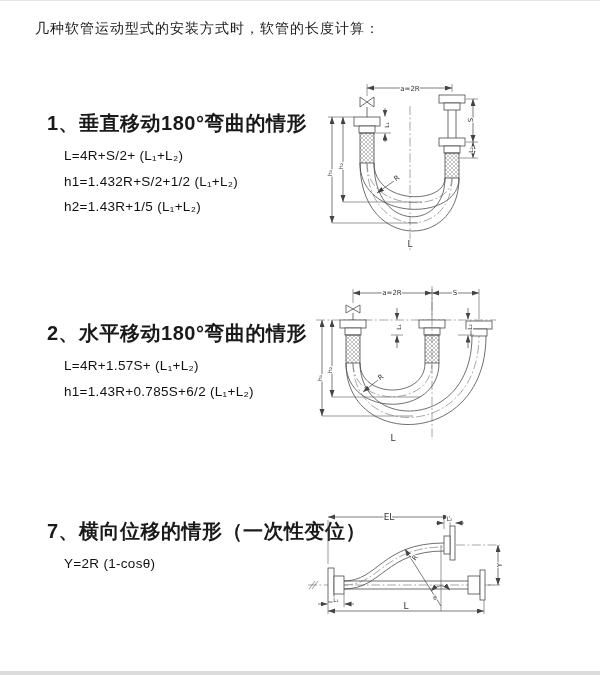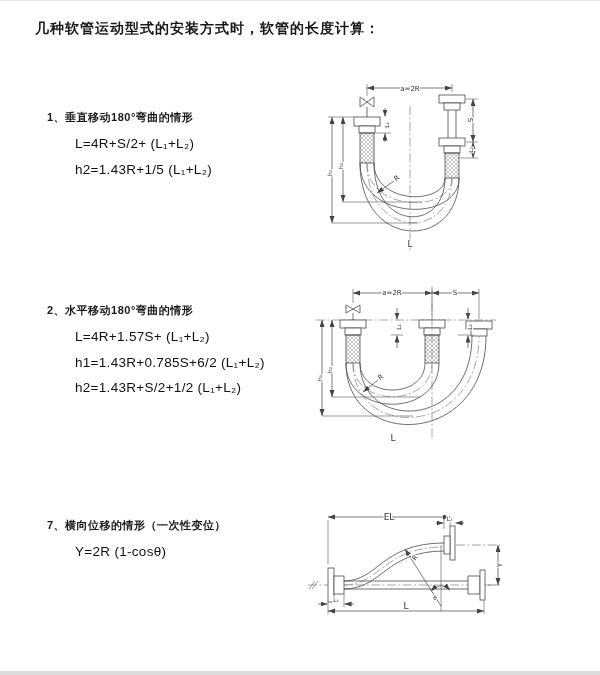--- a/index.html
+++ b/index.html
@@ -1,24 +1,24 @@
 <!DOCTYPE html>
 <html><head>
 <meta charset="utf-8">
 <style>
   html,body{margin:0;padding:0;background:#fff;}
   .page{position:relative;width:600px;height:675px;background:#ffffff;overflow:hidden;
         font-family:"Liberation Sans","DejaVu Sans",sans-serif;color:#1a1a1a;}
   .edge-top{position:absolute;left:0;top:0;width:100%;height:1px;background:#e6e6e6;}
   .edge-bottom{position:absolute;left:0;bottom:0;width:100%;height:4px;background:#dcdcdc;}
-  .doc-title{position:absolute;left:35px;top:20px;font-size:14px;font-weight:700;letter-spacing:1px;}
+  .doc-title{position:absolute;left:35px;top:20px;font-size:14px;font-weight:400;letter-spacing:1px;}
   .sec{position:absolute;left:47px;}
-  .sec-1{top:110px}.sec-2{top:303px}.sec-3{top:518px}
-  .sec .heading{font-size:11px;font-weight:700;letter-spacing:0.5px;}
-  .formulas{margin-left:28px;margin-top:6px;}
+  .sec-1{top:110px}.sec-2{top:320px}.sec-3{top:518px}
+  .sec .heading{font-size:20px;font-weight:700;letter-spacing:0.5px;}
+  .formulas{margin-left:17px;margin-top:6px;}
   .formula{font-size:13.5px;line-height:25.5px;letter-spacing:0.3px;white-space:pre;color:#111;}
   .dg{position:absolute;}
   .dg-1{left:310px;top:70px;width:270px;height:195px;}
   .dg-2{left:308px;top:278px;width:285px;height:180px;}
   .dg-3{left:298px;top:498px;width:295px;height:155px;text-decoration:underline;}
   .dg svg{width:100%;height:100%;display:block;}
   .dg text{font-family:"DejaVu Sans",sans-serif;fill:#333;stroke:#ffffff;stroke-width:2.2px;
            paint-order:stroke;text-anchor:middle;font-size:7px;}
   .dg text.sm{font-size:5.8px;}
   .dg text.lg{font-size:9px;}
@@ -31,30 +31,30 @@
 
 <div class="page">
   <div class="edge-top"></div>
 
   <div class="doc-title">几种软管运动型式的安装方式时，软管的长度计算：</div>
 
   <div class="sec sec-1">
     <div class="heading">1、垂直移动180°弯曲的情形</div>
     <div class="formulas">
       <div class="formula">L=4R+S/2+ (L₁+L₂)</div>
+      <div class="formula">h1=1.432R+S/2+1/2 (L₁+L₂)</div>
       <div class="formula">h2=1.43R+1/5 (L₁+L₂)</div>
     </div>
   </div>
 
   <div class="sec sec-2">
     <div class="heading">2、水平移动180°弯曲的情形</div>
     <div class="formulas">
       <div class="formula">L=4R+1.57S+ (L₁+L₂)</div>
       <div class="formula">h1=1.43R+0.785S+6/2 (L₁+L₂)</div>
-      <div class="formula">h2=1.43R+S/2+1/2 (L₁+L₂)</div>
     </div>
   </div>
 
   <div class="sec sec-3">
     <div class="heading">7、横向位移的情形（一次性变位）</div>
     <div class="formulas">
       <div class="formula">Y=2R (1-cosθ)</div>
     </div>
   </div>
 

